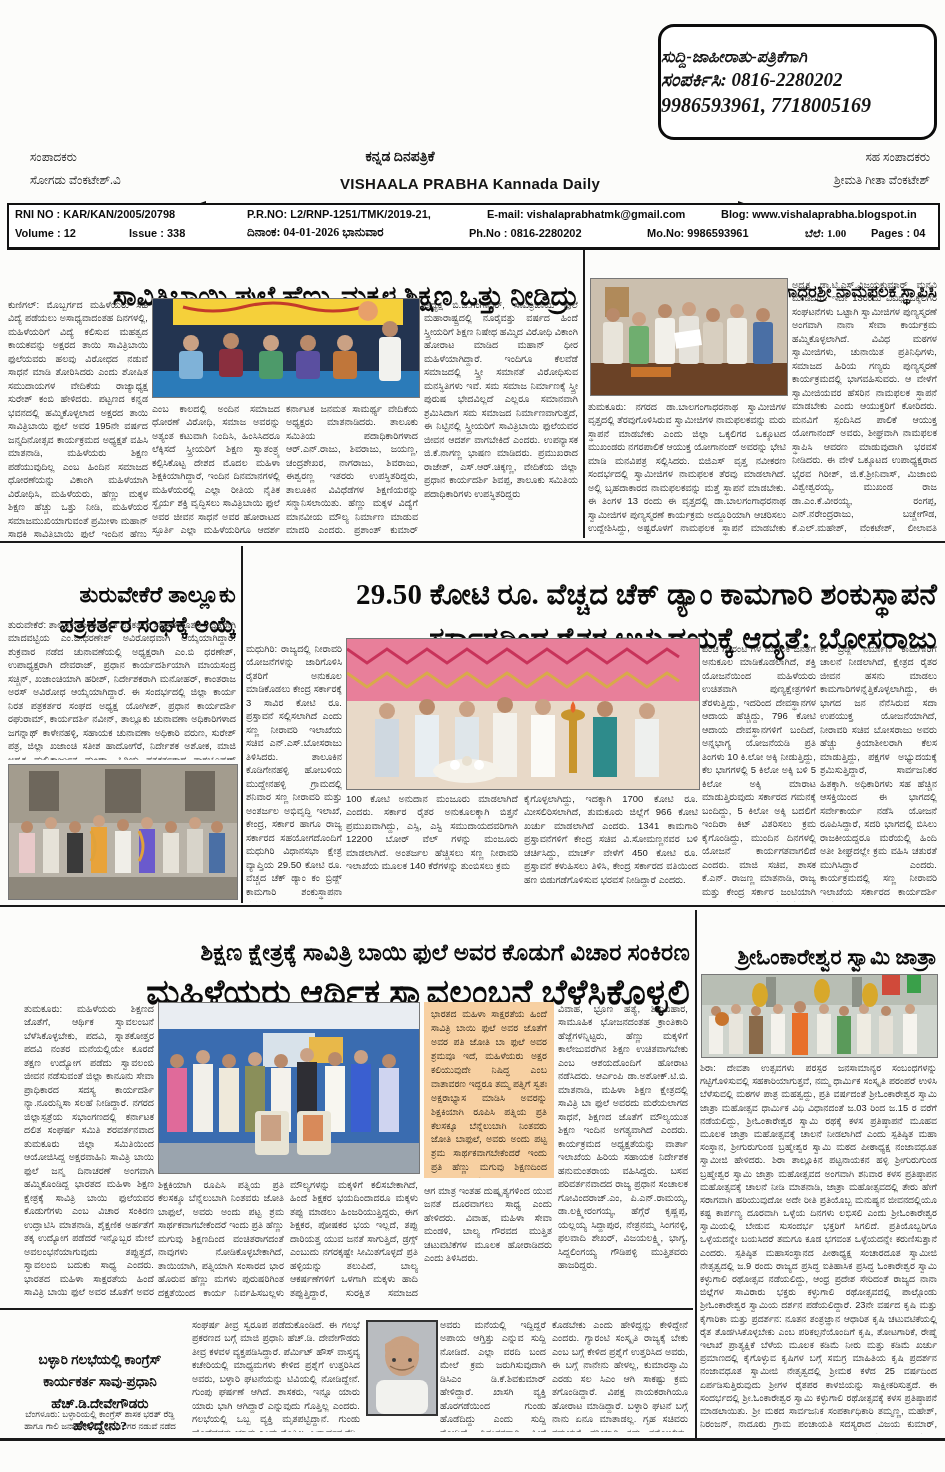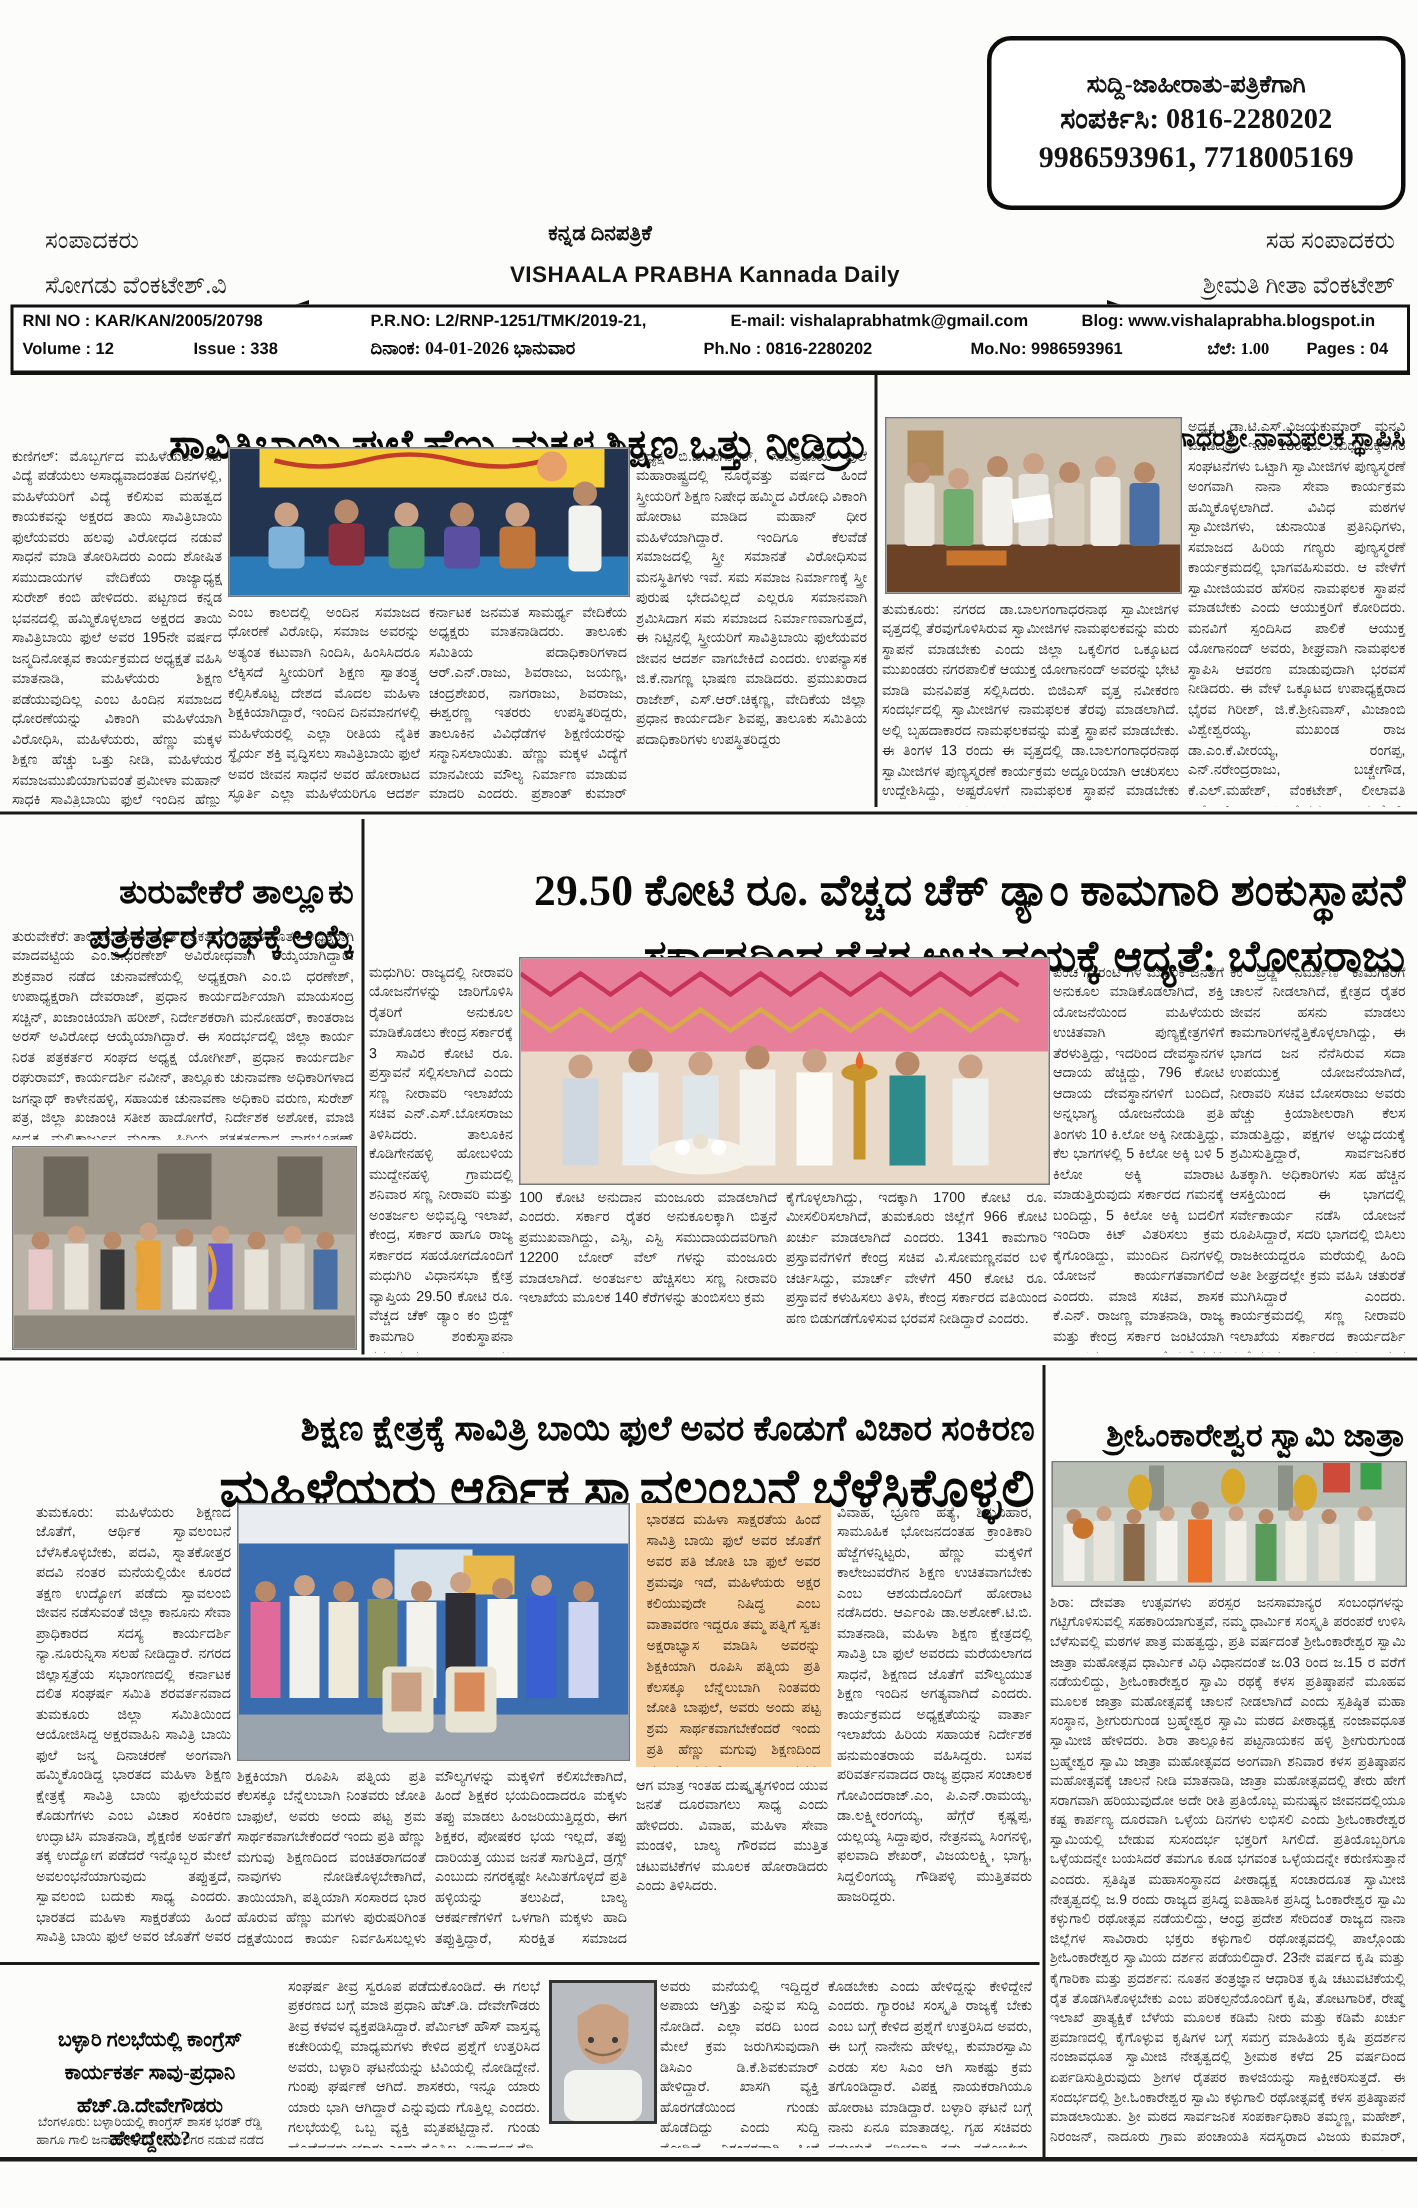--- a/index.html
+++ b/index.html
@@ -12,25 +12,25 @@
   .rule-h{position:absolute;background:#1a1a1a;height:2px;}
   .rule-v{position:absolute;background:#1a1a1a;width:2px;}
   .photo{position:absolute;border:1px solid #777;overflow:hidden;background:#ddd;}
   .photo svg{display:block;}
   
   #mast-title{position:absolute;left:18px;top:14px;width:630px;height:128px;
       display:flex;align-items:center;justify-content:center;gap:10px;}
   .mast-word{font-weight:900;font-size:86px;line-height:1;color:#000;font-family:"Liberation Serif","DejaVu Serif",serif;
       text-shadow:1px 0 0 #000,0 1px 0 #000;}
   #contact-box{position:absolute;left:658px;top:24px;width:273px;height:110px;border:3px solid #0c0c0c;border-radius:16px;
-      display:flex;flex-direction:column;align-items:center;justify-content:center;gap:3px;background:#fff;}
+      display:flex;flex-direction:column;justify-content:center;gap:3px;background:#fff;font-style:italic;}
   #contact-box .c1{font-size:16px;font-weight:800;}
   #contact-box .c2{font-size:19px;font-weight:800;}
   #contact-box .c3{font-size:20px;font-weight:800;font-family:"Liberation Serif",serif;}
-  .staff{position:absolute;font-size:16px;color:#222;line-height:1.9;}
+  .staff{position:absolute;font-size:12px;color:#222;line-height:1.9;}
   
   #infobar{position:absolute;left:7px;top:203px;width:929px;height:42px;border:2px solid #111;border-bottom-width:3px;background:#fff;}
   .ib{position:absolute;font-size:11px;font-weight:700;white-space:nowrap;color:#0d0d0d;}
   .quote-box{position:absolute;background:#f7d0a2;padding:6px 7px;font-size:9.3px;line-height:1.5;text-align:justify;overflow:hidden;color:#262014;}
   .strip-hl{font-weight:900;font-size:13.5px;line-height:1.62;text-align:center;color:#0b0b0b;}
 </style>
 </head>
 <body>
 
 <div id="page">

